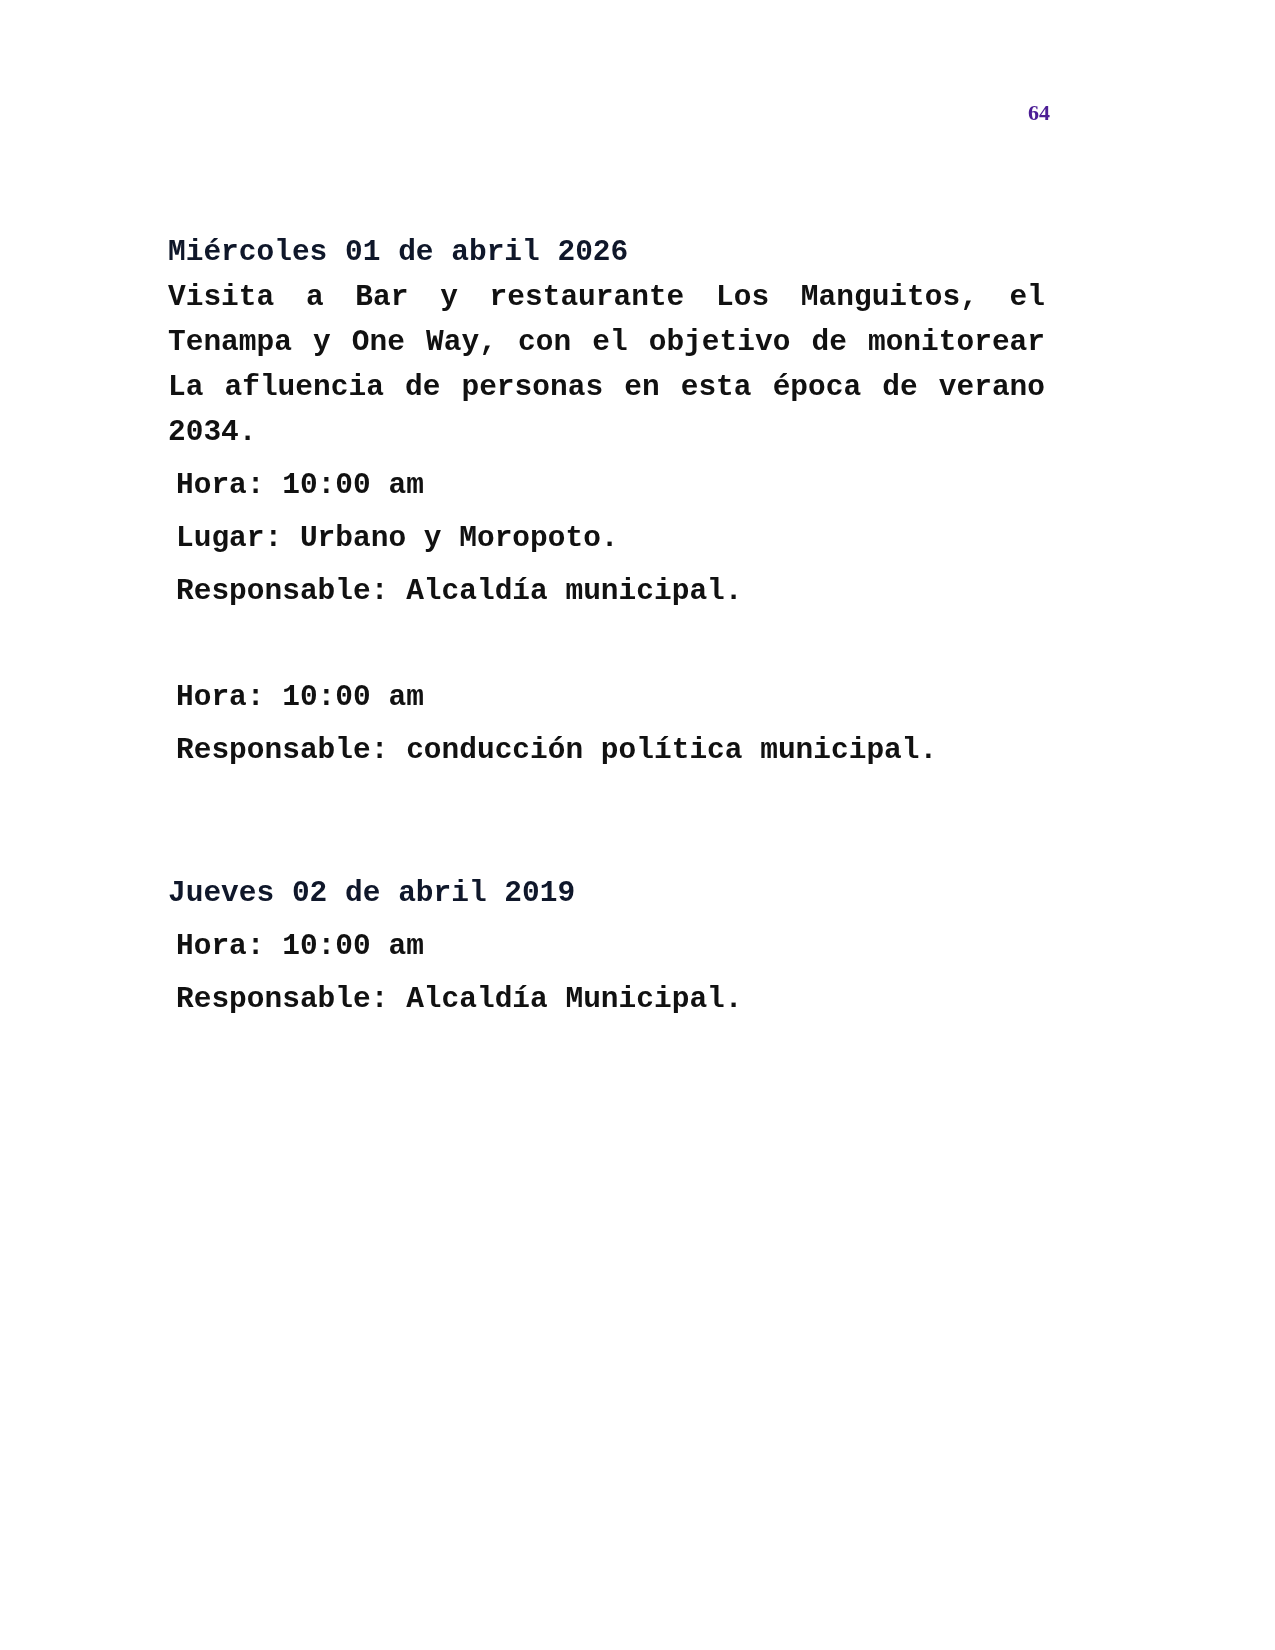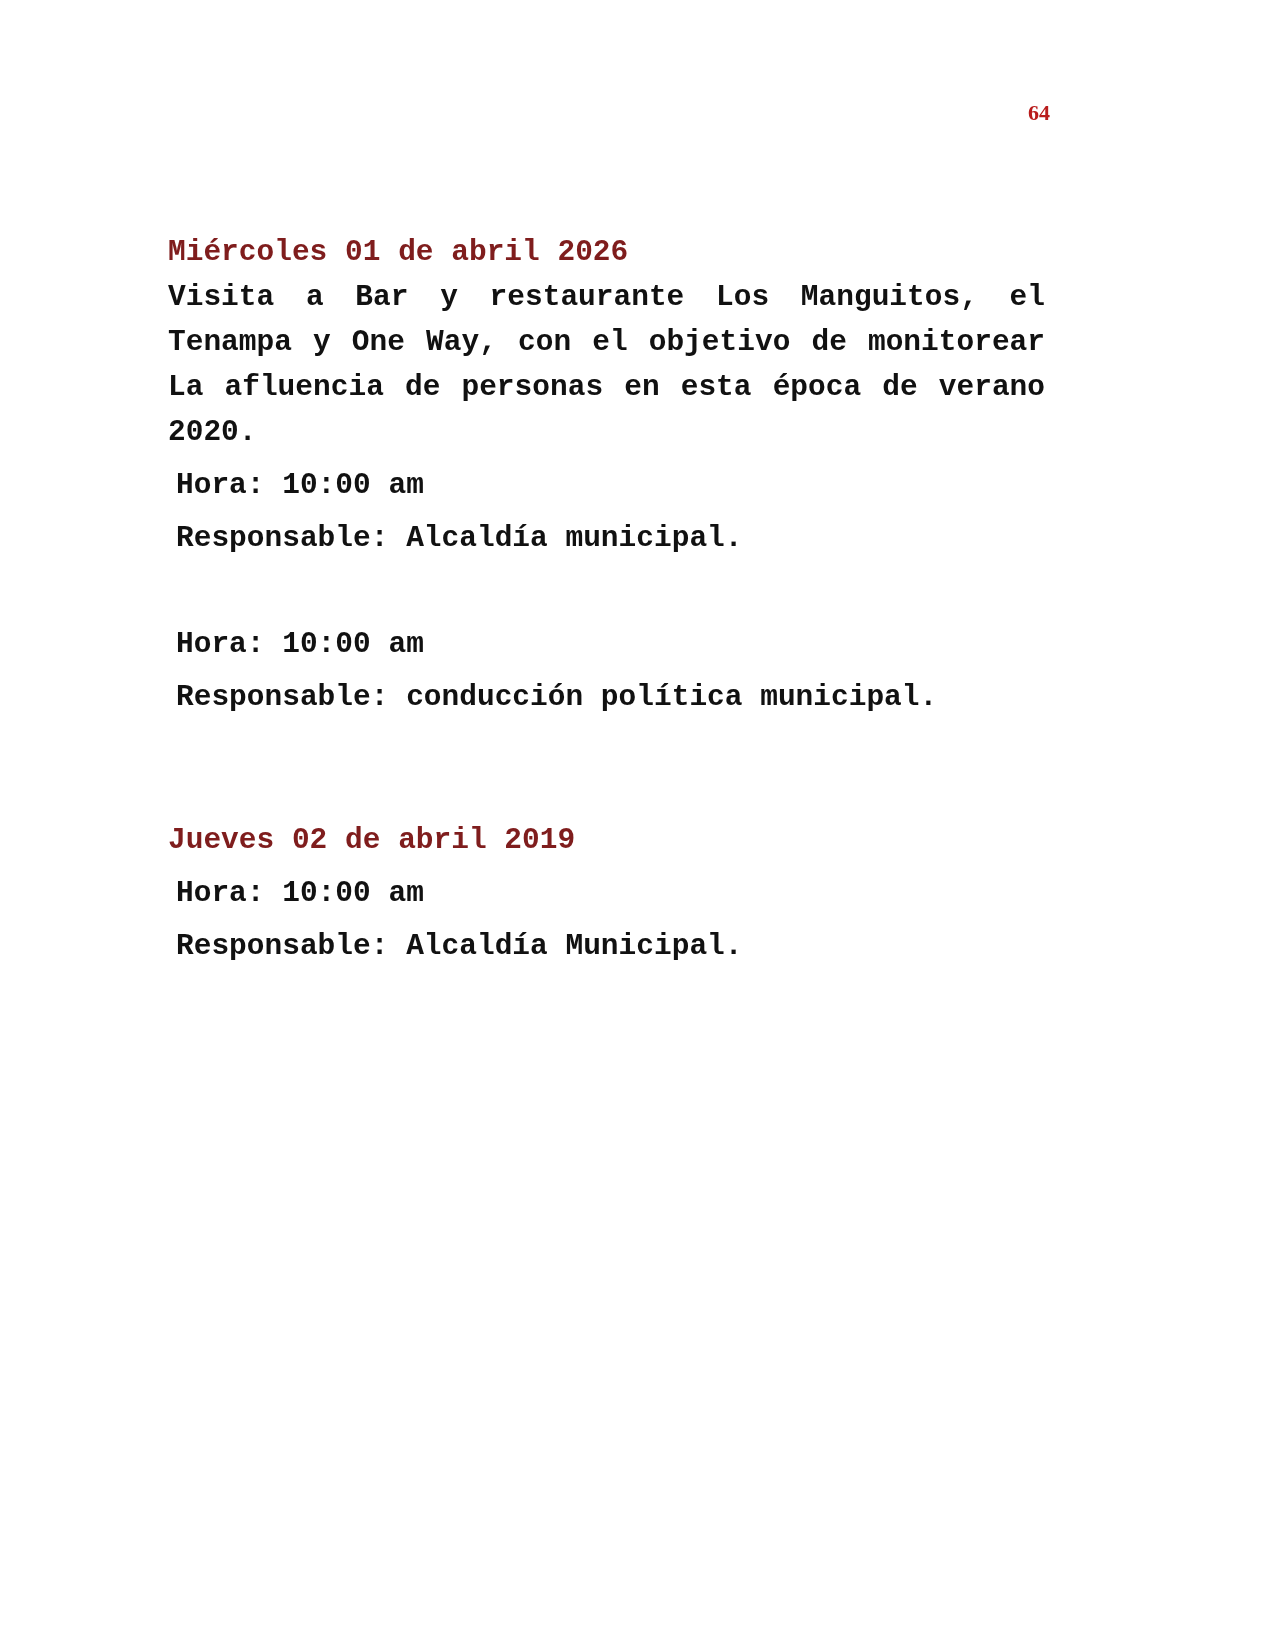--- a/index.html
+++ b/index.html
@@ -1,44 +1,45 @@
 <!DOCTYPE html>
 <html><head>
 <meta charset="utf-8">
 <style>
   html, body { margin: 0; padding: 0; background: #ffffff; }
   body { width: 1275px; height: 1650px; position: relative; overflow: hidden; }
   .page-number {
     position: absolute; top: 100px; left: 1010px; width: 40px; text-align: right;
-    font-family: "Liberation Serif", serif; font-weight: bold; font-size: 22px; color: #b91c1c;
+    font-family: "Liberation Serif", serif; font-weight: bold; font-size: 22px; color: #4c1d95;
   }
   .content {
     position: absolute; left: 168px; top: 230px; width: 877px;
     font-family: "Liberation Mono", monospace; font-weight: bold; font-size: 29.5px;
     line-height: 45px; color: #111;
   }
-  .day-heading { color: #7f1d1d; margin: 0; font-size: 29.5px; font-weight: bold; }
+  .day-heading { color: #0f172a; margin: 0; font-size: 29.5px; font-weight: bold; }
   .para { margin: 0; text-align: justify; }
   .line { margin: 8px; white-space: pre; }
   .gap1 { height: 45px; }
   .gap2 { height: 90px; }
 </style>
 </head>
 <body>
 
 <div class="page-number">64</div>
 
 <div class="content">
 
   <section>
     <h2 class="day-heading">Miércoles 01 de abril 2026</h2>
 
     <div>
-      <p class="para">Visita a Bar y restaurante Los Manguitos, el Tenampa y One Way, con el objetivo de monitorear La afluencia de personas en esta época de verano 2020.</p>
+      <p class="para">Visita a Bar y restaurante Los Manguitos, el Tenampa y One Way, con el objetivo de monitorear La afluencia de personas en esta época de verano 2034.</p>
       <p class="line">Hora: 10:00 am</p>
+      <p class="line">Lugar: Urbano y Moropoto.</p>
       <p class="line">Responsable: Alcaldía municipal.</p>
     </div>
 
     <div class="gap1"></div>
 
     <div>
       <p class="line">Hora: 10:00 am</p>
       <p class="line">Responsable: conducción política municipal.</p>
     </div>
   </section>

